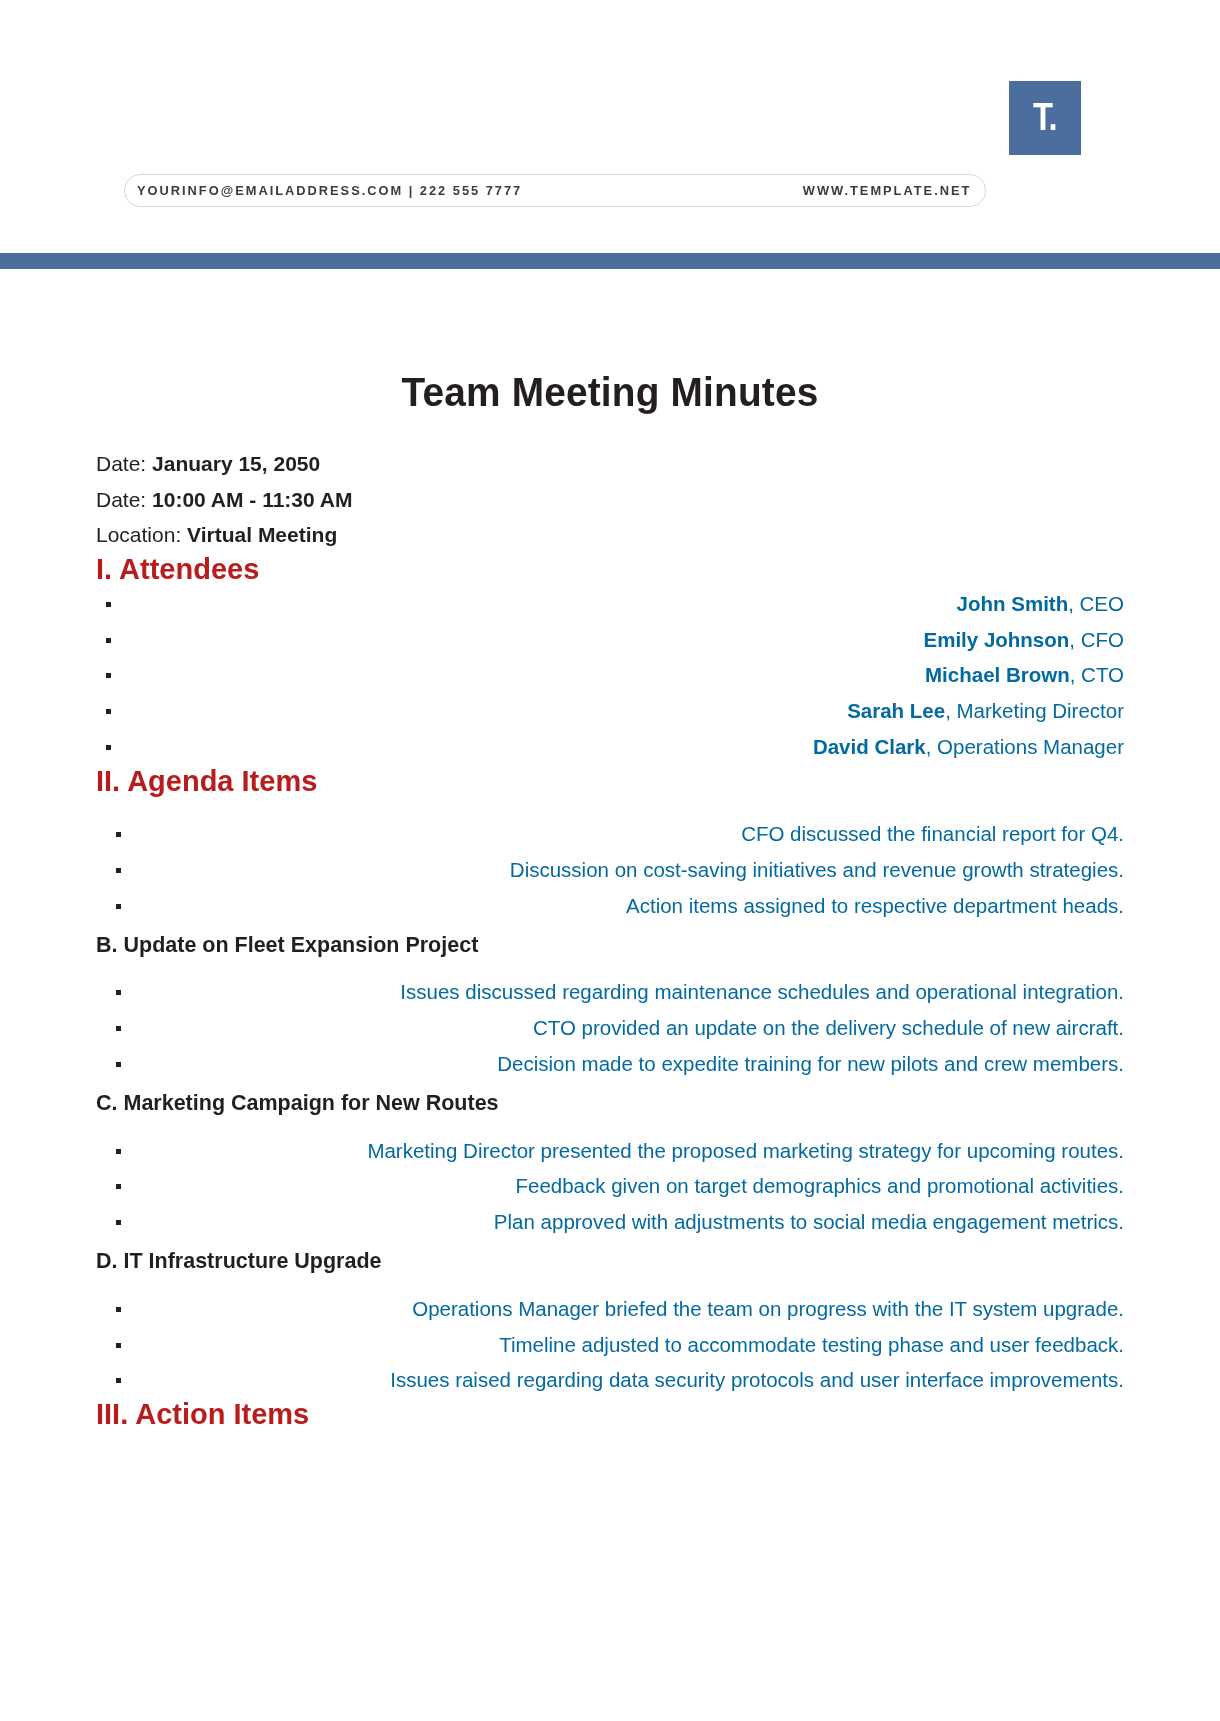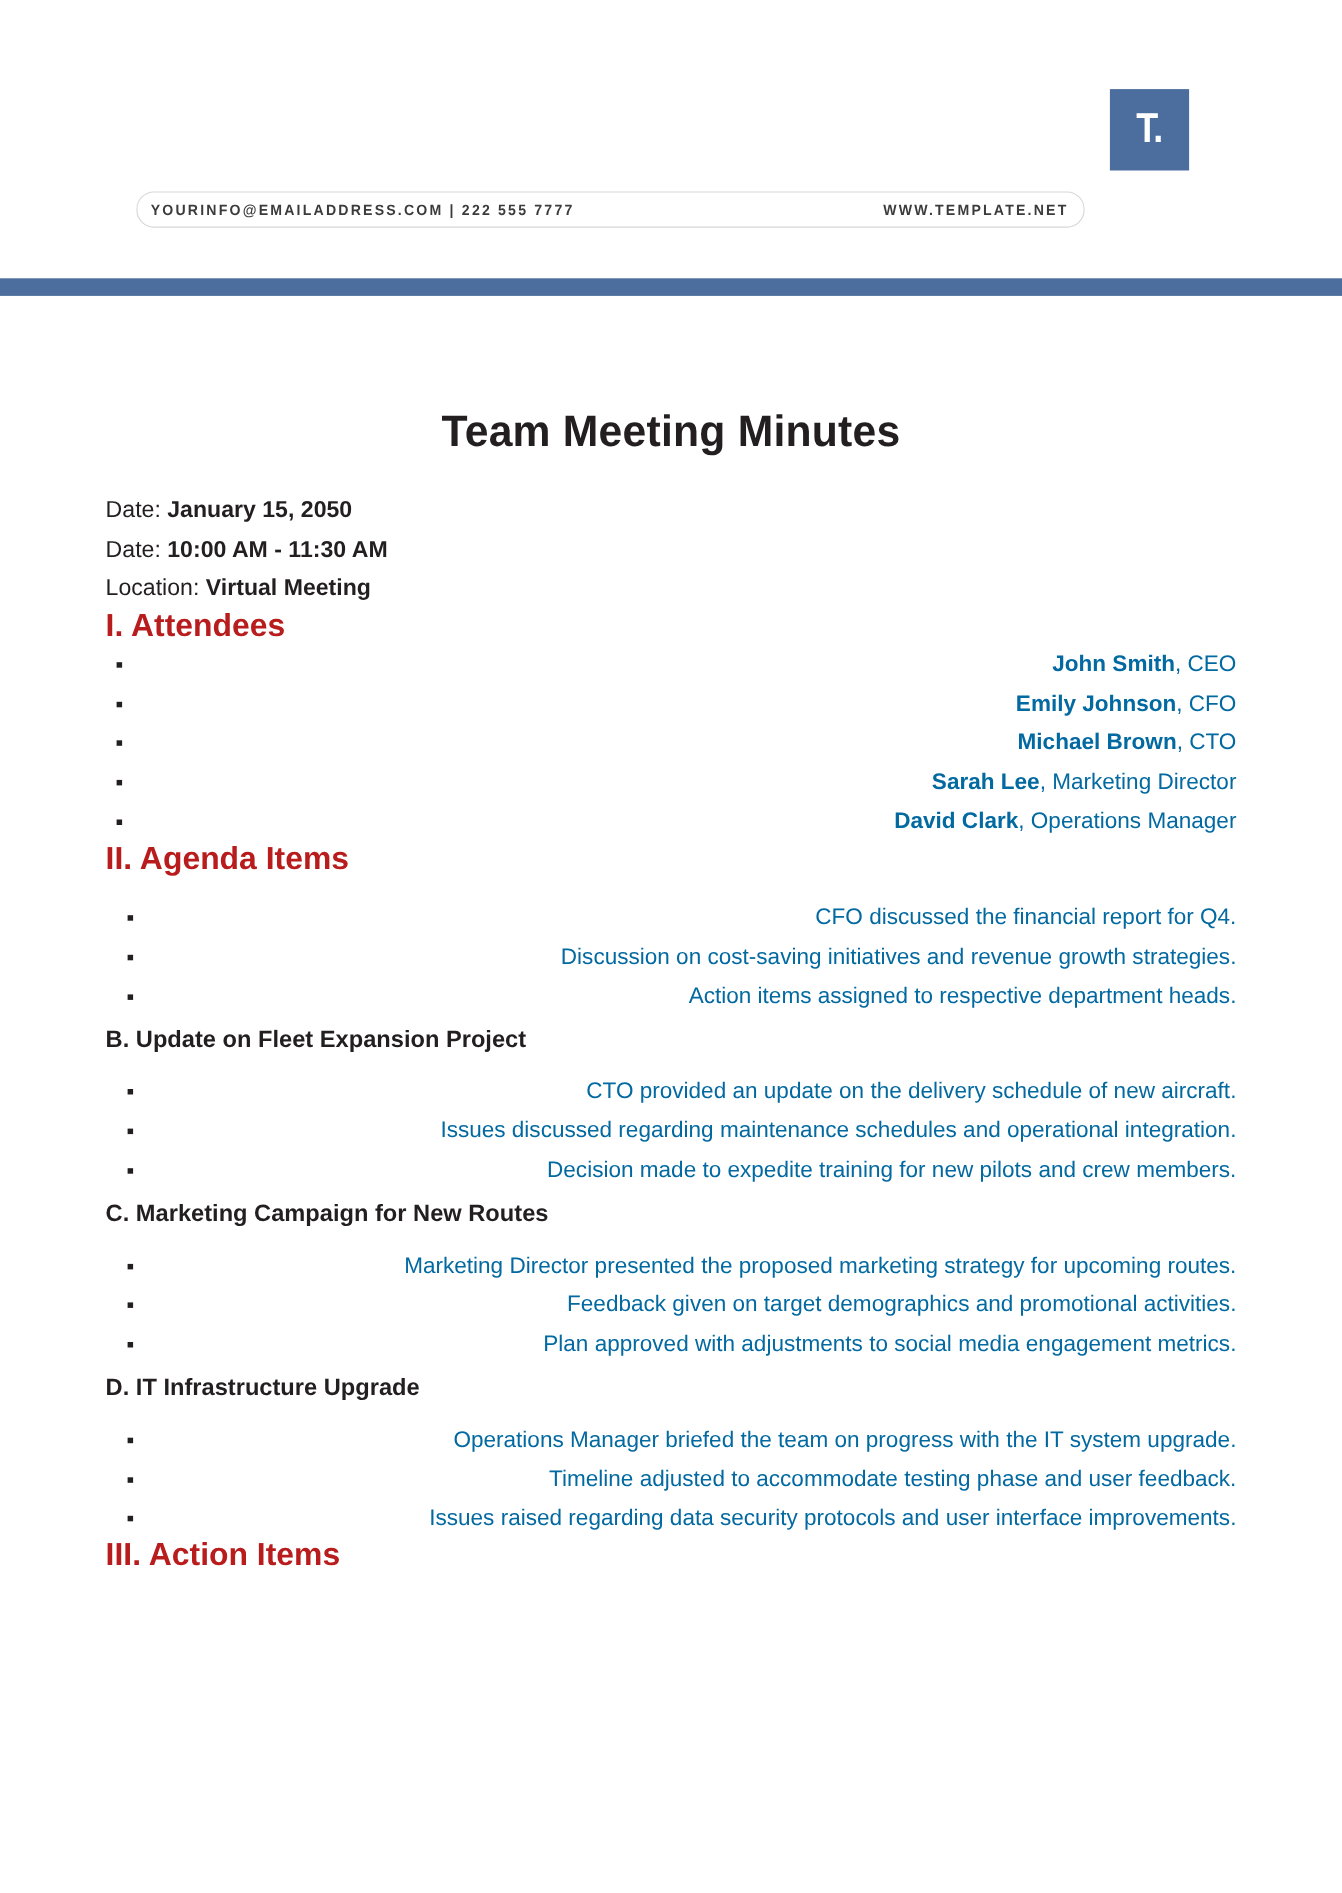--- a/index.html
+++ b/index.html
@@ -235,22 +235,22 @@
     <ul class="bullets agenda-bullets">
       <li>CFO discussed the financial report for Q4.</li>
       <li>Discussion on cost-saving initiatives and revenue growth strategies.</li>
       <li>Action items assigned to respective department heads.</li>
     </ul>
   </div>
 
   <div class="agenda-group">
     <h3 class="sub-heading">B. Update on Fleet Expansion Project</h3>
     <ul class="bullets agenda-bullets">
+      <li>Issues discussed regarding maintenance schedules and operational integration.</li>
       <li>CTO provided an update on the delivery schedule of new aircraft.</li>
-      <li>Issues discussed regarding maintenance schedules and operational integration.</li>
       <li>Decision made to expedite training for new pilots and crew members.</li>
     </ul>
   </div>
 
   <div class="agenda-group">
     <h3 class="sub-heading">C. Marketing Campaign for New Routes</h3>
     <ul class="bullets agenda-bullets">
       <li>Marketing Director presented the proposed marketing strategy for upcoming routes.</li>
       <li>Feedback given on target demographics and promotional activities.</li>
       <li>Plan approved with adjustments to social media engagement metrics.</li>

